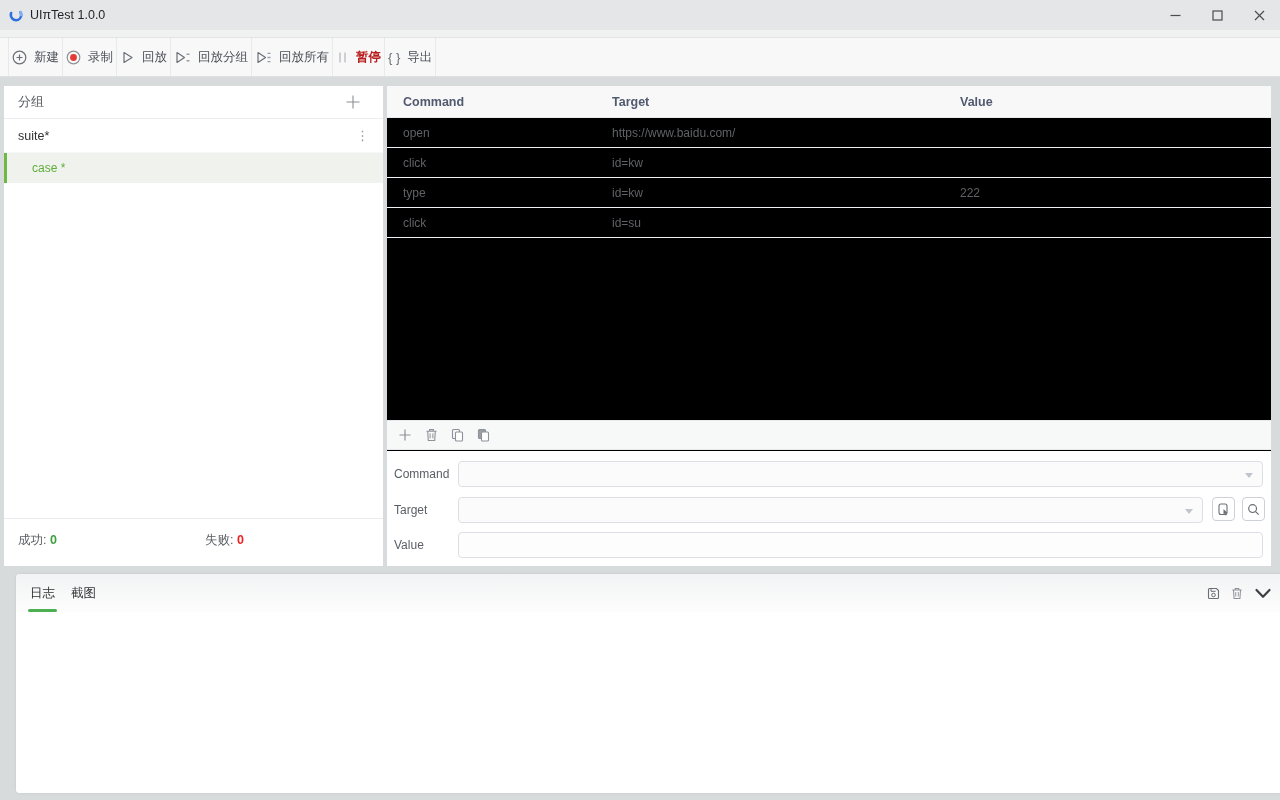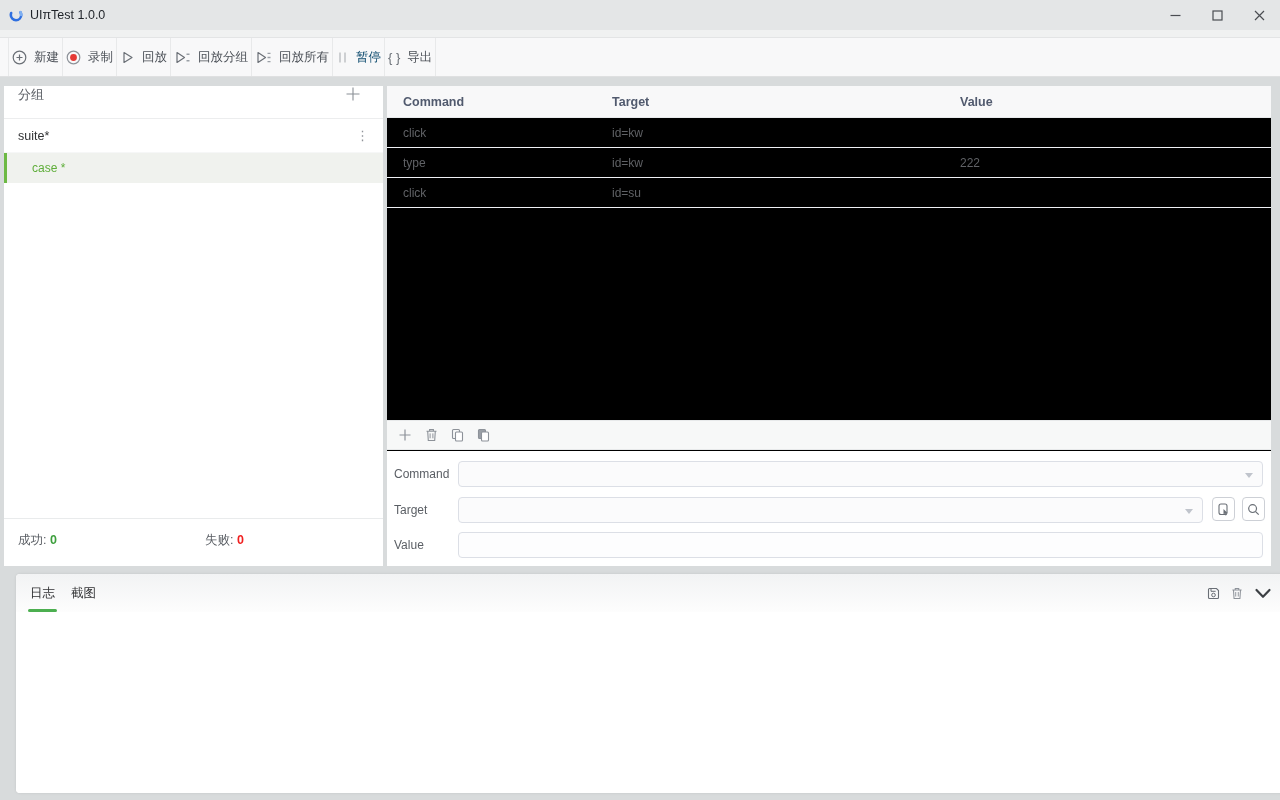--- a/index.html
+++ b/index.html
@@ -27,29 +27,29 @@
   .toolbar {
     position:absolute; top:37px; left:0; right:0; height:40px;
     background:#f8f8f9; border-top:1px solid #e3e4e5; border-bottom:1px solid #dfe0e1;
     display:flex; align-items:stretch; padding-left:8px;
   }
   .tbtn {
     display:flex; align-items:center; gap:7px; padding:0 3px;
     border-right:1px solid #e8e9ea; font-size:12.5px; color:#4c5158; cursor:pointer;
   }
   .tbtn:first-child { border-left:1px solid #e8e9ea; }
-  .tbtn.disabled { color:#0c4a6e; }
+  .tbtn.disabled { color:#b91c1c;font-weight:bold; }
 
   
   .left-panel {
     position:absolute; left:4px; top:86px; width:379px; height:480px; background:#fff;
   }
   .lp-header {
     height:33px; border-bottom:1px solid #ecedee; display:flex;
-    align-items:flex-start; justify-content:space-between; padding:0 14px; color:#5a5e64; font-size:13px;
+    align-items:center; justify-content:space-between; padding:0 14px; color:#5a5e64; font-size:13px;
   }
   .lp-header .plus { margin-right:8px; cursor:pointer; }
   .suite-row {
     height:34px; display:flex; align-items:center; justify-content:space-between;
     padding:0 14px; font-size:12.5px; color:#303133; border-bottom:1px solid #f6f7f7; cursor:pointer;
   }
   .kebab { color:#909399; font-size:13px; letter-spacing:0; line-height:1; cursor:pointer; }
   .case-row {
     height:30px; display:flex; align-items:center; background:#f0f2ee;
     border-left:3px solid #6db944; padding-left:25px; font-size:12px; color:#5fae3a; cursor:pointer;
@@ -240,20 +240,25 @@
       <span class="count bad">0</span>
     </span>
   </div>
 </div>
 
 <div class="right-panel">
   <div class="grid-header">
     <span class="c-cmd">Command</span>
     <span class="c-tgt">Target</span>
     <span class="c-val">Value</span>
+  </div>
+  <div class="grid-row">
+    <span class="c-cmd">open</span>
+    <span class="c-tgt">https://www.baidu.com/</span>
+    <span class="c-val"></span>
   </div>
   <div class="grid-row">
     <span class="c-cmd">click</span>
     <span class="c-tgt">id=kw</span>
     <span class="c-val"></span>
   </div>
   <div class="grid-row">
     <span class="c-cmd">type</span>
     <span class="c-tgt">id=kw</span>
     <span class="c-val">222</span>

